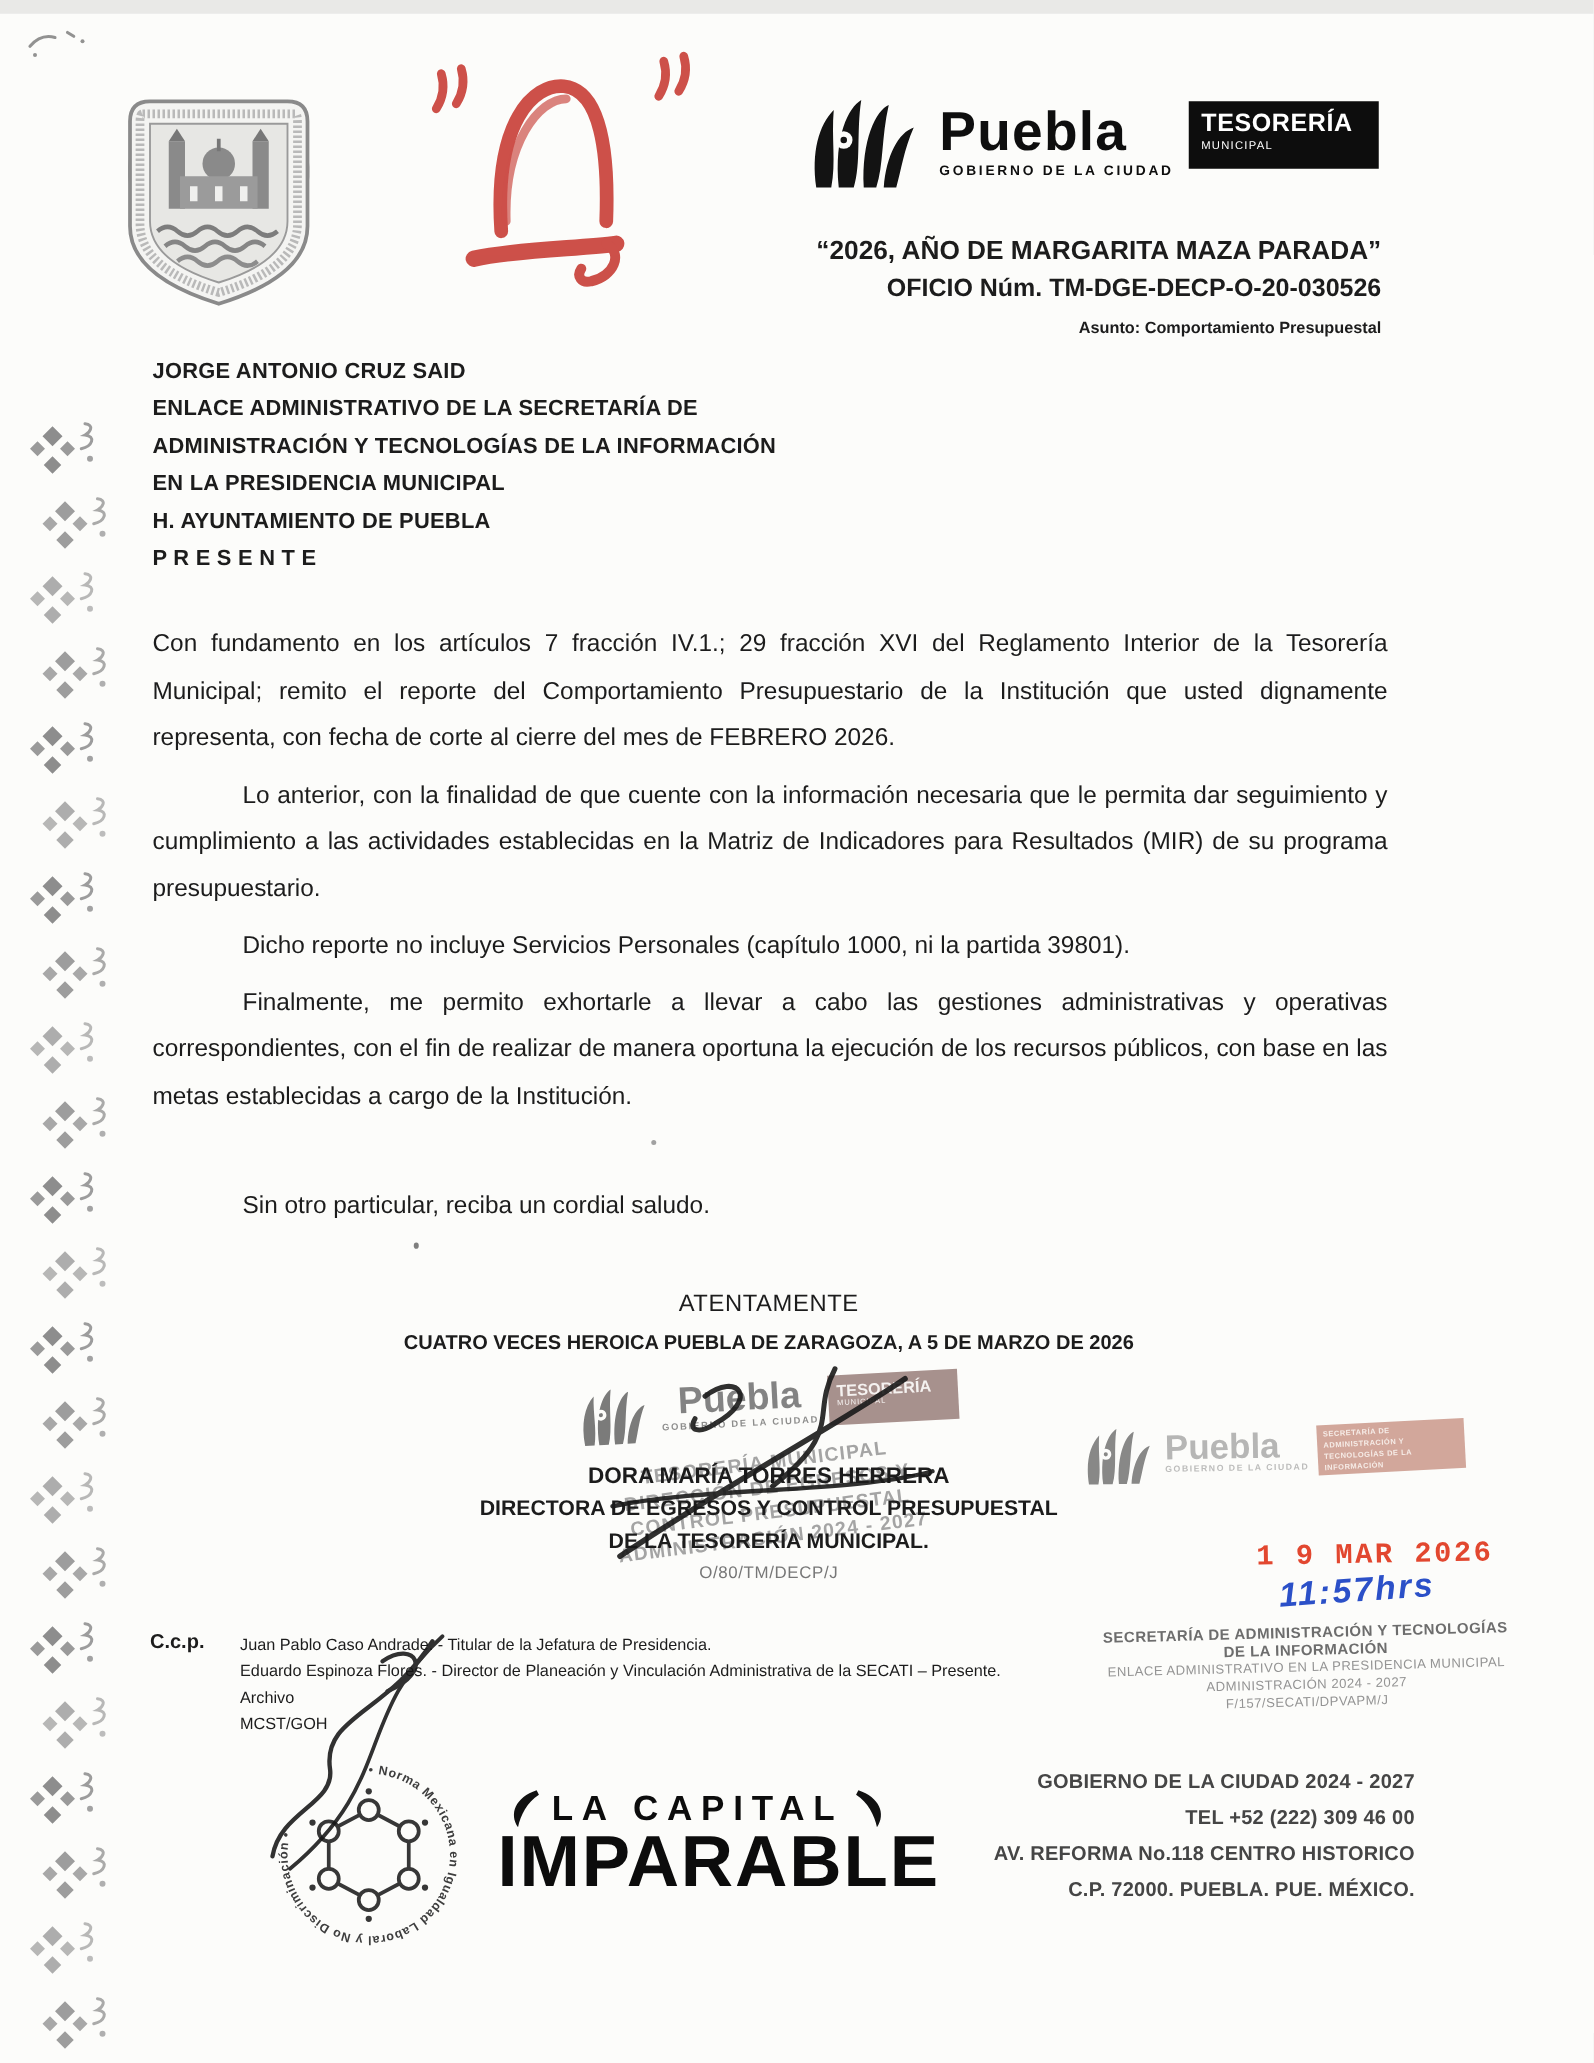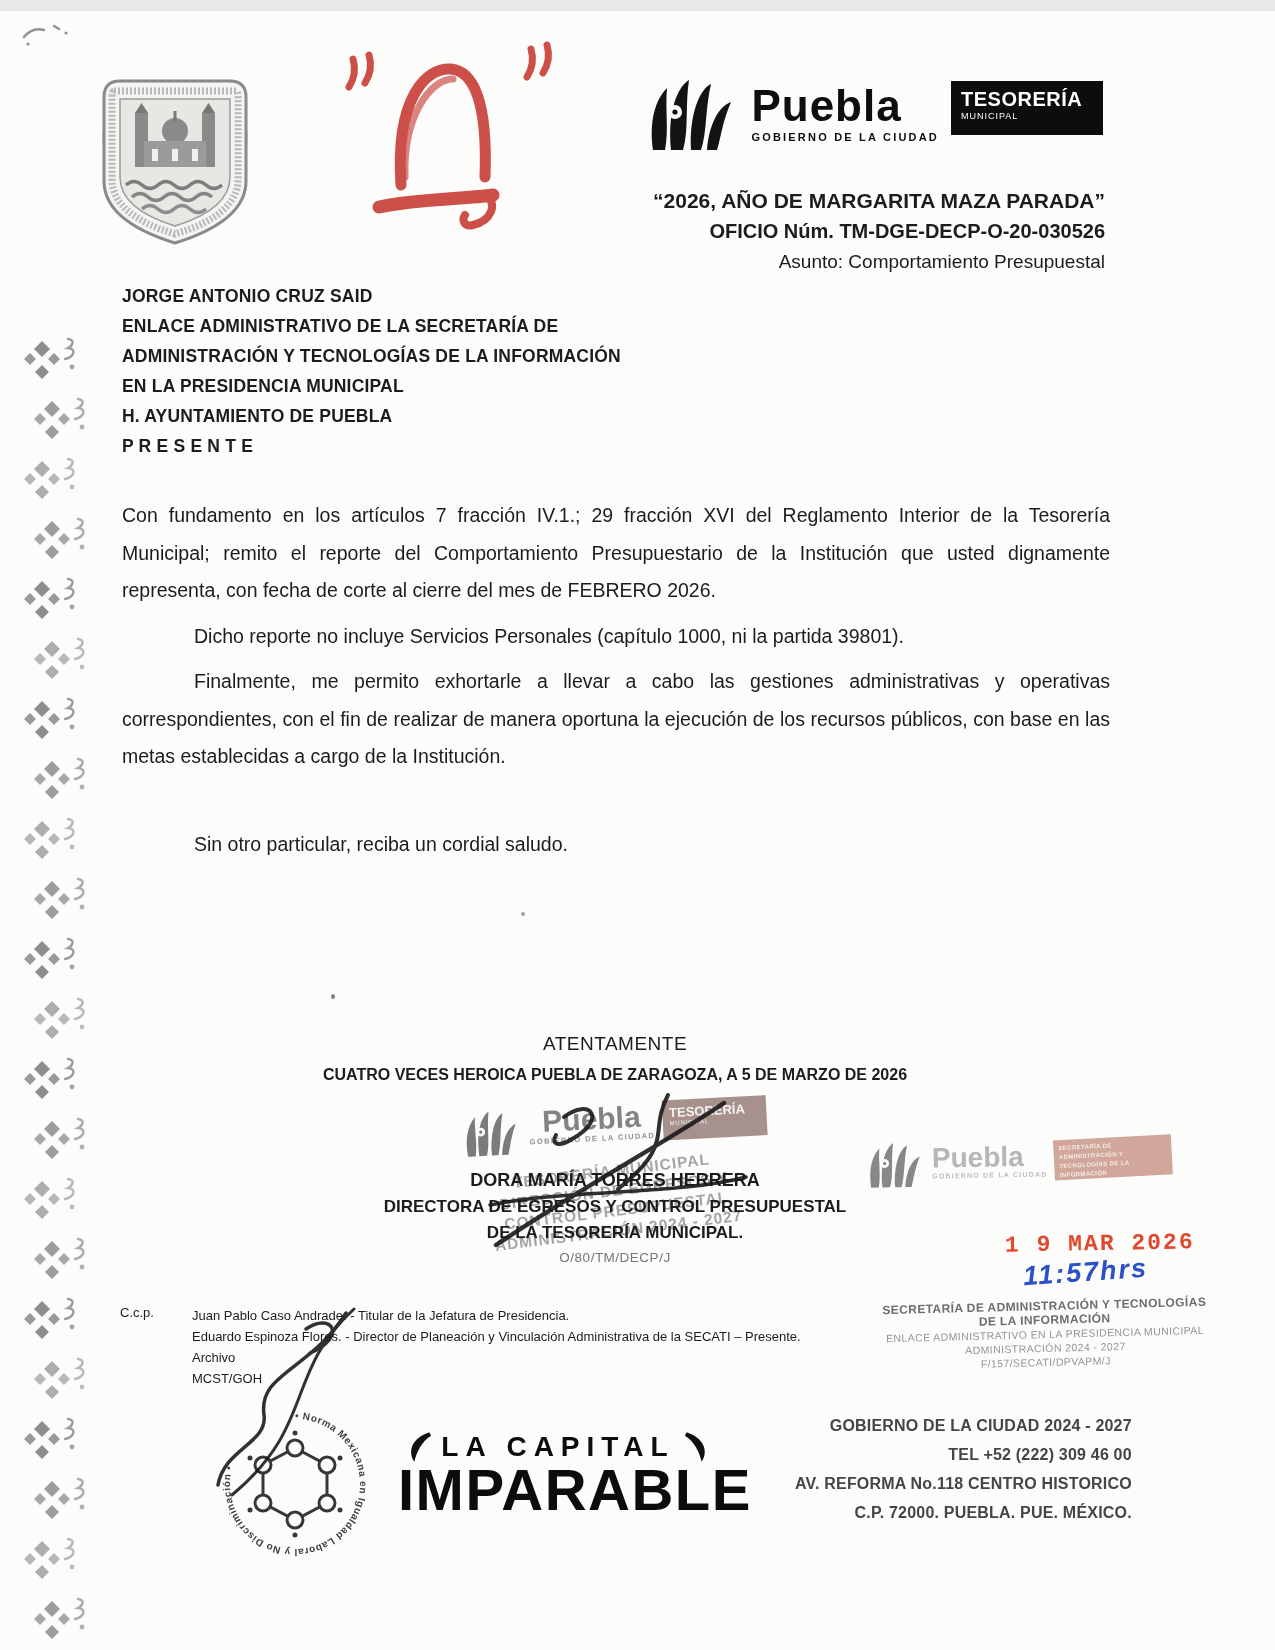--- a/index.html
+++ b/index.html
@@ -33,21 +33,21 @@
   .logo-brand { font-size:44px; font-weight:bold; letter-spacing:1px; color:#0e0e0e; line-height:46px; }
   .logo-tag { font-size:11px; font-weight:bold; letter-spacing:2.2px; color:#0e0e0e; margin-top:2px; }
   .logo-box { width:152px; height:54px; background:#0d0d0d; color:#fff; padding:7px 10px; margin-top:4px; }
   .logo-box-t { font-size:20px; font-weight:bold; letter-spacing:.5px; line-height:22px; }
   .logo-box-s { font-size:9px; letter-spacing:1px; margin-top:1px; }
 
   
   .header-lines { top:174px; right:170px; text-align:right; }
   .hl1 { font-size:21px; font-weight:bold; line-height:31px; }
   .hl2 { font-size:20px; font-weight:bold; line-height:31px; }
-  .hl3 { font-size:19px; font-weight:normal; line-height:30px; }
+  .hl3 { font-size:13px; font-weight:bold; line-height:30px; }
 
   
   .recipient { left:122px; top:270px; }
   .recipient div { font-size:17.5px; font-weight:bold; line-height:30px; letter-spacing:.2px; }
 
   
   .letter-body { left:122px; top:486px; width:988px; }
   .letter-body p { margin:0 0 8px 0; font-size:19.5px; line-height:37.5px; text-align:justify; }
   .letter-body p.ind { text-indent:72px; }
   .letter-body p.last { margin-top:50px; }
@@ -91,21 +91,21 @@
               font-weight:bold; font-size:23px; letter-spacing:2px; color:#e2472f;
               transform:rotate(-1deg); }
   .rcv-time { position:absolute; top:118px; left:168px; color:#2b50c8; font-size:27px;
               font-style:italic; font-weight:bold; letter-spacing:2px; transform:rotate(-4deg); }
   .rcv-lines { position:absolute; top:160px; left:0; width:380px; text-align:center;
                transform:rotate(-1.5deg); }
   .rcv-lines div { font-size:10.5px; line-height:14px; color:#949494; letter-spacing:.4px; }
   .rcv-lines div:nth-child(1), .rcv-lines div:nth-child(2) { font-size:12px; font-weight:bold; color:#6d6d6d; }
 
   
-  .ccp-label { left:120px; top:1294px; font-size:13px; }
+  .ccp-label { left:120px; top:1294px; font-size:16px;font-weight:bold; }
   .ccp-lines { left:192px; top:1294px; width:700px; }
   .ccp-lines div { font-size:13px; line-height:21px; }
 
   
   .flourish { left:188px; top:1296px; z-index:3; }
 
   
   .seal { left:210px; top:1388px; }
 
   
@@ -281,20 +281,21 @@
       <div>JORGE ANTONIO CRUZ SAID</div>
       <div>ENLACE ADMINISTRATIVO DE LA SECRETARÍA DE</div>
       <div>ADMINISTRACIÓN Y TECNOLOGÍAS DE LA INFORMACIÓN</div>
       <div>EN LA PRESIDENCIA MUNICIPAL</div>
       <div>H. AYUNTAMIENTO DE PUEBLA</div>
       <div>P R E S E N T E</div>
     </div>
 
   <div class="abs letter-body">
     <p>Con fundamento en los artículos 7 fracción IV.1.; 29 fracción XVI del Reglamento Interior de la Tesorería Municipal; remito el reporte del Comportamiento Presupuestario de la Institución que usted dignamente representa, con fecha de corte al cierre del mes de FEBRERO 2026.</p>
+    <p class="ind">Lo anterior, con la finalidad de que cuente con la información necesaria que le permita dar seguimiento y cumplimiento a las actividades establecidas en la Matriz de Indicadores para Resultados (MIR) de su programa presupuestario.</p>
     <p class="ind">Dicho reporte no incluye Servicios Personales (capítulo 1000, ni la partida 39801).</p>
     <p class="ind">Finalmente, me permito exhortarle a llevar a cabo las gestiones administrativas y operativas correspondientes, con el fin de realizar de manera oportuna la ejecución de los recursos públicos, con base en las metas establecidas a cargo de la Institución.</p>
     <p class="ind last">Sin otro particular, reciba un cordial saludo.</p>
   </div>
 
   <div class="abs closing">
     <div class="atent">ATENTAMENTE</div>
     <div class="place">CUATRO VECES HEROICA PUEBLA DE ZARAGOZA, A 5 DE MARZO DE 2026</div>
   </div>
 

